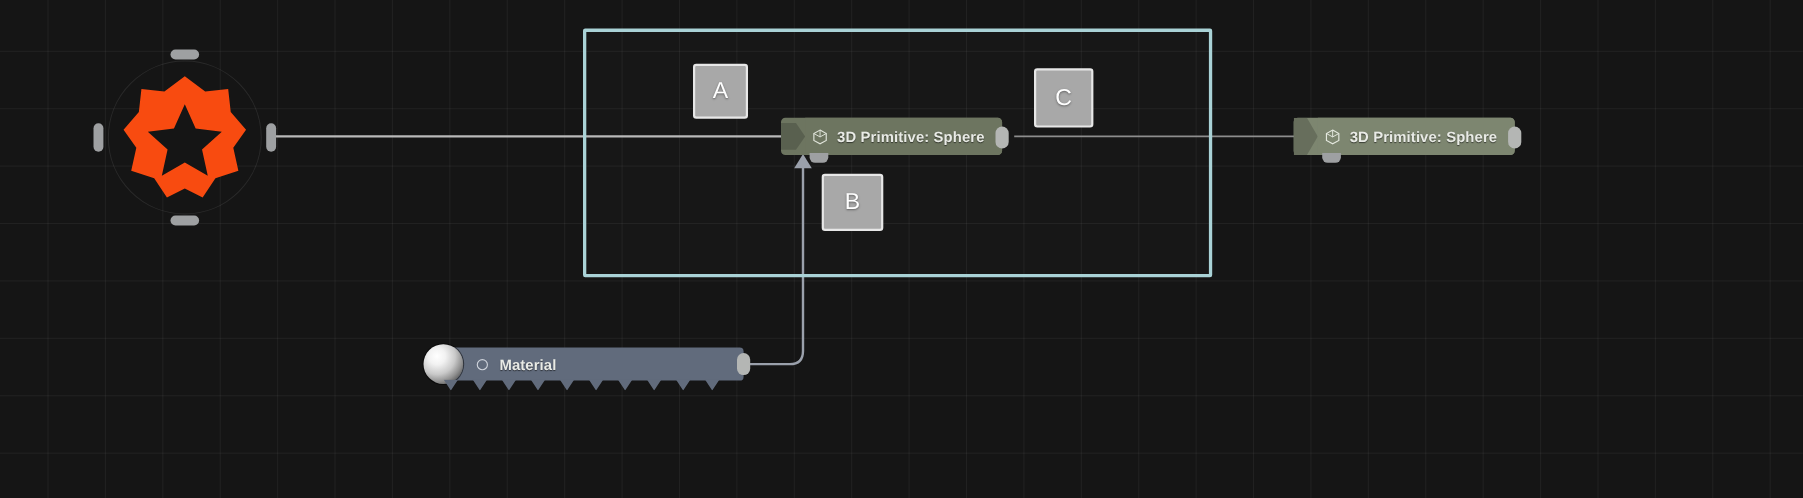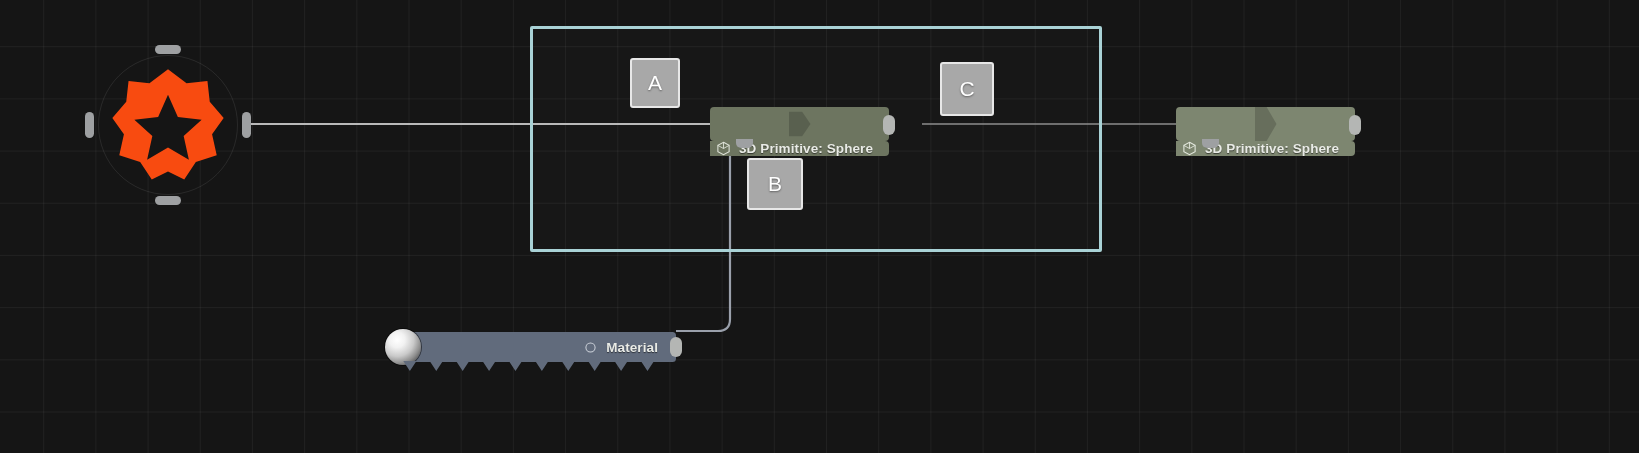--- a/index.html
+++ b/index.html
@@ -69,21 +69,21 @@
   .node .node-label {
     font-size:13.5px;
     font-weight:bold;
     color:#e9ebe6;
     white-space:nowrap;
     letter-spacing:0.1px;
     text-shadow:0 1px 1px rgba(0,0,0,0.55);
   }
 
   
-  .node.primitive { background:#6d7560;flex-direction:column; }
+  .node.primitive { background:#6d7560; }
   .node.primitive.bright { background:#7d8670; }
   .node.primitive .body {
     display:flex; align-items:center; gap:8px;
     height:100%;
     padding:0 16px 0 6px;
     border-radius:0 4px 4px 0;
     background:inherit;
   }
   
   .in-socket {
@@ -214,21 +214,21 @@
       <svg class="icon-svg" width="15" height="15" viewBox="0 0 24 24" xmlns="http://www.w3.org/2000/svg">
         <path d="M12 2 L21 7 L21 17 L12 22 L3 17 L3 7 Z" fill="none" stroke="#dfe3d9" stroke-width="1.7"></path>
         <path d="M12 2 L12 12 M12 12 L21 7 M12 12 L3 7" fill="none" stroke="#dfe3d9" stroke-width="1.4"></path>
       </svg>
       <span class="node-label">3D Primitive: Sphere</span>
     </div>
     <div class="bottom-port"></div>
     <div class="out-pill"></div>
   </div>
 
-  <div class="node material" style="left:390px; top:332px; width:286px;justify-content:flex-end;">
+  <div class="node material" style="left:390px; top:316px; width:286px;">
     <div class="mat-thumb"></div>
     <div class="mat-body">
       <svg class="icon-svg" width="13" height="13" viewBox="0 0 24 24" xmlns="http://www.w3.org/2000/svg">
         <circle cx="12" cy="12" r="8.5" fill="none" stroke="#cdd2da" stroke-width="1.9"></circle>
       </svg>
       <span class="node-label">Material</span>
     </div>
     <div class="mat-zigzag"></div>
     <div class="out-pill"></div>
   </div>

